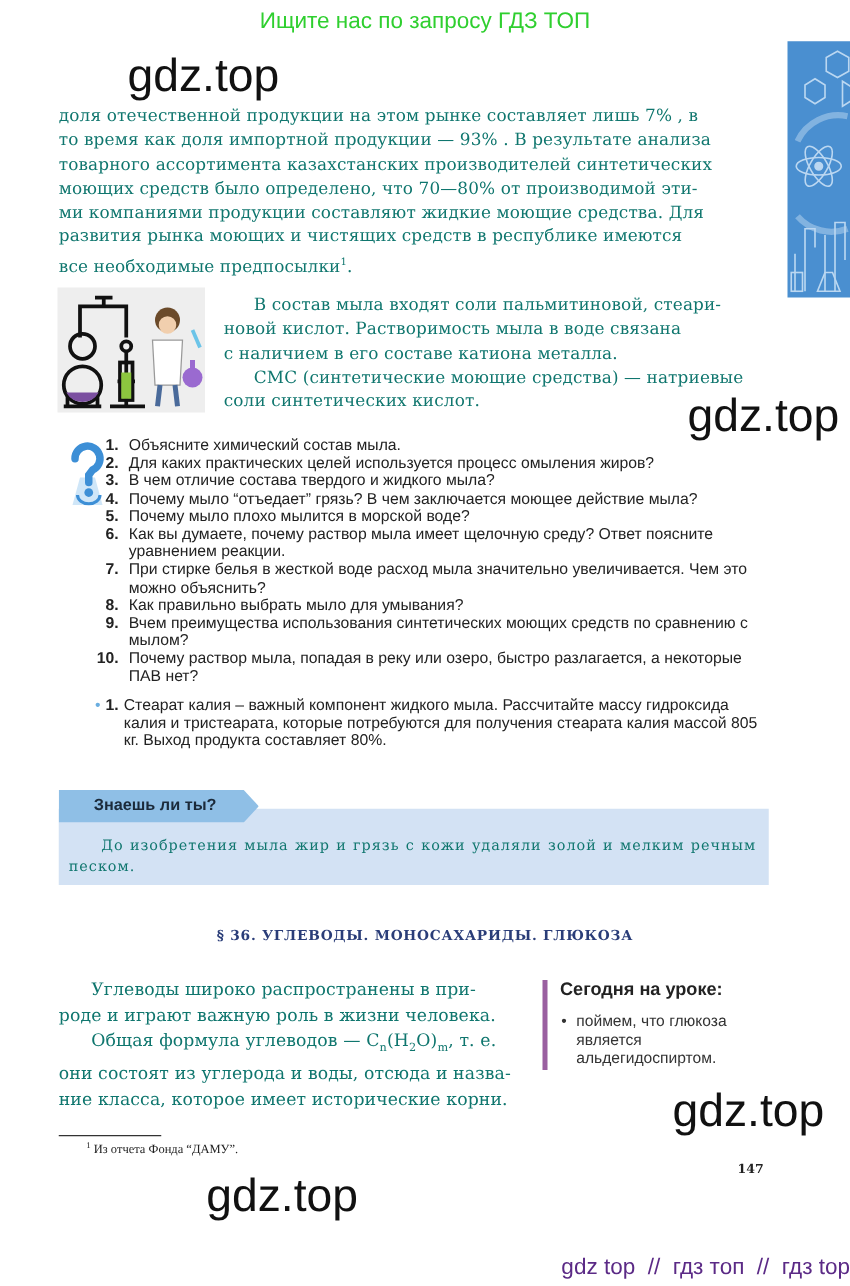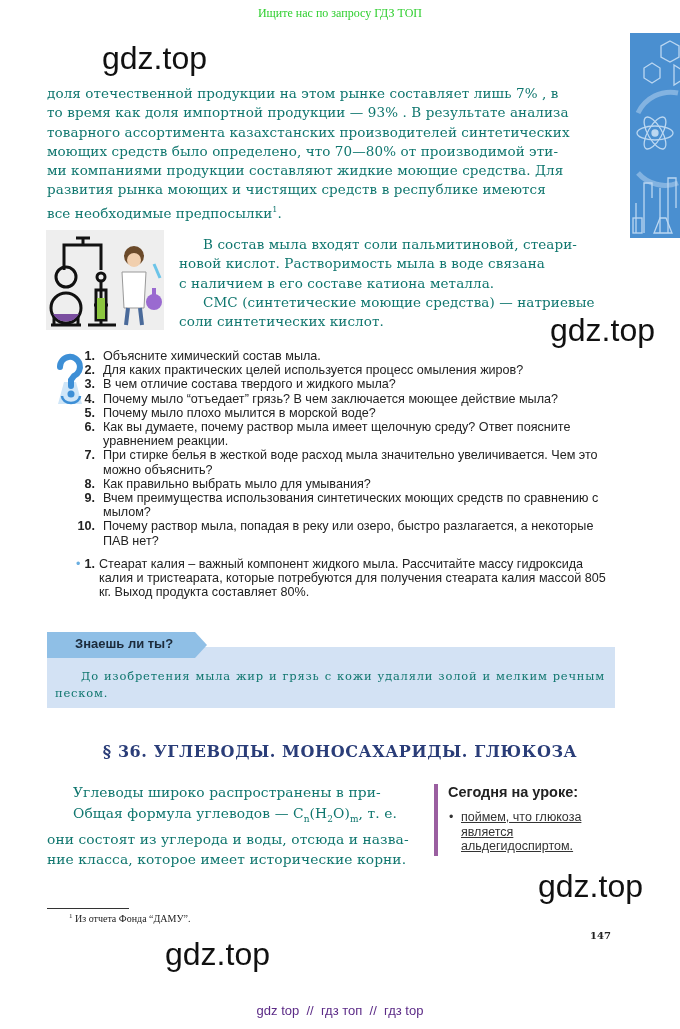--- a/index.html
+++ b/index.html
@@ -1,36 +1,36 @@
 <!DOCTYPE html>
 <html><head>
 <meta charset="utf-8">
 <style>
   html, body { margin: 0; padding: 0; }
   body { width: 680px; height: 1029px; background: #ffffff; position: relative; overflow: hidden; font-family: "DejaVu Serif", serif; color: #222; }
   .abs { position: absolute; }
-  .topbanner { left: 0; width: 680px; top: 6px; text-align: center; font-family: Liberation Serif, serif; font-size: 12px; color: #2fcf2f; }
-  .wm { font-family: "Liberation Sans", sans-serif; font-size: 32px; color: #111; text-align: center; }
+  .topbanner { left: 0; width: 680px; top: 6px; text-align: center; font-family: Liberation Sans, sans-serif; font-size: 18px; color: #2fcf2f; }
+  .wm { font-family: "Liberation Sans", sans-serif; font-size: 37px; color: #111; text-align: center; }
   .serif-p { font-family: "DejaVu Serif", serif; font-size: 13.5px; line-height: 19.3px; color: #0f766e; text-align: justify; letter-spacing: 0.1px; }
   .sidebar-deco { left: 630px; top: 33px; width: 50px; height: 205px; background: #4a8fd0; }
   .qlist { font-family: "Liberation Sans", sans-serif; font-size: 12.6px; line-height: 14.2px; color: #222; }
   .qrow { display: flex; }
   .qnum { width: 48px; text-align: right; padding-right: 8px; font-weight: bold; flex-shrink: 0; }
   .qtext { flex: 1; }
   .know-box { left: 47px; top: 647px; width: 568px; height: 61px; background: #d3e2f4; }
   .know-tab { left: 47px; top: 632px; width: 160px; height: 26px; }
   .know-label { left: 75px; top: 636px; font-family: "Liberation Sans", sans-serif; font-weight: bold; font-size: 13px; color: #1b2a3a; }
-  .section-title { left: 0; width: 680px; top: 742px; text-align: center; font-family: "DejaVu Serif", serif; font-weight: bold; font-size: 16px; color: #2a3d78; letter-spacing: 0.6px; }
+  .section-title { left: 0; width: 680px; top: 742px; text-align: center; font-family: "DejaVu Serif", serif; font-weight: bold; font-size: 11px; color: #2a3d78; letter-spacing: 0.6px; }
   .today-bar { left: 434px; top: 784px; width: 4px; height: 72px; background: #9a5fa0; }
   .today-title { left: 448px; top: 784px; font-family: "Liberation Sans", sans-serif; font-weight: bold; font-size: 14.5px; color: #222; }
   .today-item { left: 449px; top: 810px; font-family: "Liberation Sans", sans-serif; font-size: 12.5px; line-height: 14.5px; color: #333; }
   .footnote-line { left: 47px; top: 908px; width: 82px; height: 1px; background: #333; }
   .footnote { left: 69px; top: 912px; font-family: Liberation Serif, serif; font-size: 10px; color: #222; }
   .pagenum { left: 590px; top: 930px; font-family: "DejaVu Serif", serif; font-weight: bold; font-size: 10px; color: #222; }
-  .bottom-links { left: 0; width: 680px; top: 1003px; text-align: center; font-family: "Liberation Sans", sans-serif; font-size: 13px; color: #5b2a86; }
+  .bottom-links { left: 0; width: 680px; top: 1003px; text-align: right; font-family: "Liberation Sans", sans-serif; font-size: 18px; color: #5b2a86; }
 </style>
 </head>
 <body>
 
 <div class="abs topbanner">Ищите нас по запросу ГДЗ ТОП</div>
 
 <div class="abs wm" style="left:102px; top:40px;">gdz.top</div>
 <div class="abs wm" style="left:550px; top:312px;">gdz.top</div>
 <div class="abs wm" style="left:538px; top:868px;">gdz.top</div>
 <div class="abs wm" style="left:165px; top:936px;">gdz.top</div>
@@ -161,30 +161,31 @@
       <polygon points="0,0 148,0 160,13 148,26 0,26" fill="#8fbfe6"></polygon>
     </svg>
 </div>
 <div class="abs know-label">Знаешь ли ты?</div>
 <div class="abs serif-p" style="left:55px; top:668px; width:550px; font-size:11.5px; line-height:17px; text-indent:26px; letter-spacing:0.8px;">До изобретения мыла жир и грязь с кожи удаляли золой и мелким речным песком.</div>
 
 <div class="abs section-title">§ 36.  УГЛЕВОДЫ.  МОНОСАХАРИДЫ.  ГЛЮКОЗА</div>
 
 <div class="abs serif-p" style="left:47px; top:782px; width:370px; font-size:13.8px; line-height:20.5px;">
   <div style="text-indent:26px;">Углеводы широко распространены в при-</div>
+  <div>роде и играют важную роль в жизни человека.</div>
   <div style="text-indent:26px;"><span>Общая формула углеводов — </span><span><span>C</span><sub style="font-size:9px;">n</sub><span>(H</span><sub style="font-size:9px;">2</sub><span>O)</span><sub style="font-size:9px;">m</sub></span><span>, т. е.</span></div>
   <div>они состоят из углерода и воды, отсюда и назва-</div>
   <div>ние класса, которое имеет исторические корни.</div>
 </div>
 
 <div class="abs today-bar"></div>
 <div class="abs today-title">Сегодня на уроке:</div>
 <div class="abs today-item" style="display:flex;">
   <span style="width:12px;">•</span>
-  <span style="width:140px;text-decoration:underline;">поймем, что глюкоза является альдегидоспиртом.</span>
+  <span style="width:140px;">поймем, что глюкоза является альдегидоспиртом.</span>
 </div>
 
 <div class="abs footnote-line"></div>
 <div class="abs footnote"><sup style="font-size:7px;">1</sup> <span>Из отчета Фонда “ДАМУ”.</span></div>
 
 <div class="abs pagenum">147</div>
 
 <div class="abs bottom-links" style="white-space:pre;">gdz top  //  гдз топ  //  гдз top</div>
 
 </body></html>

